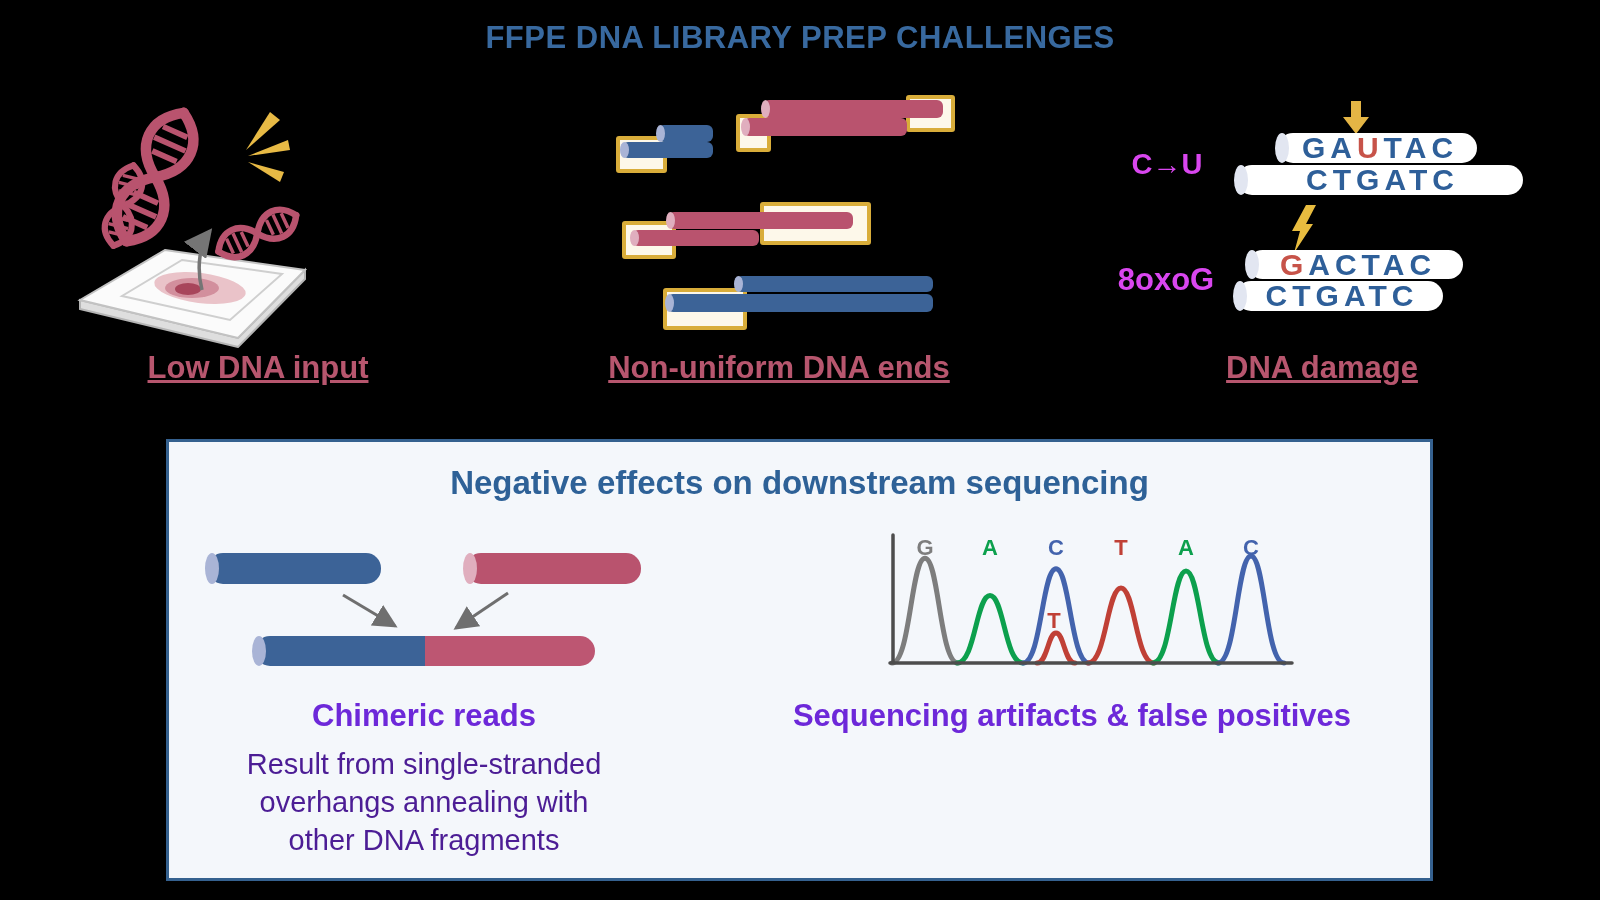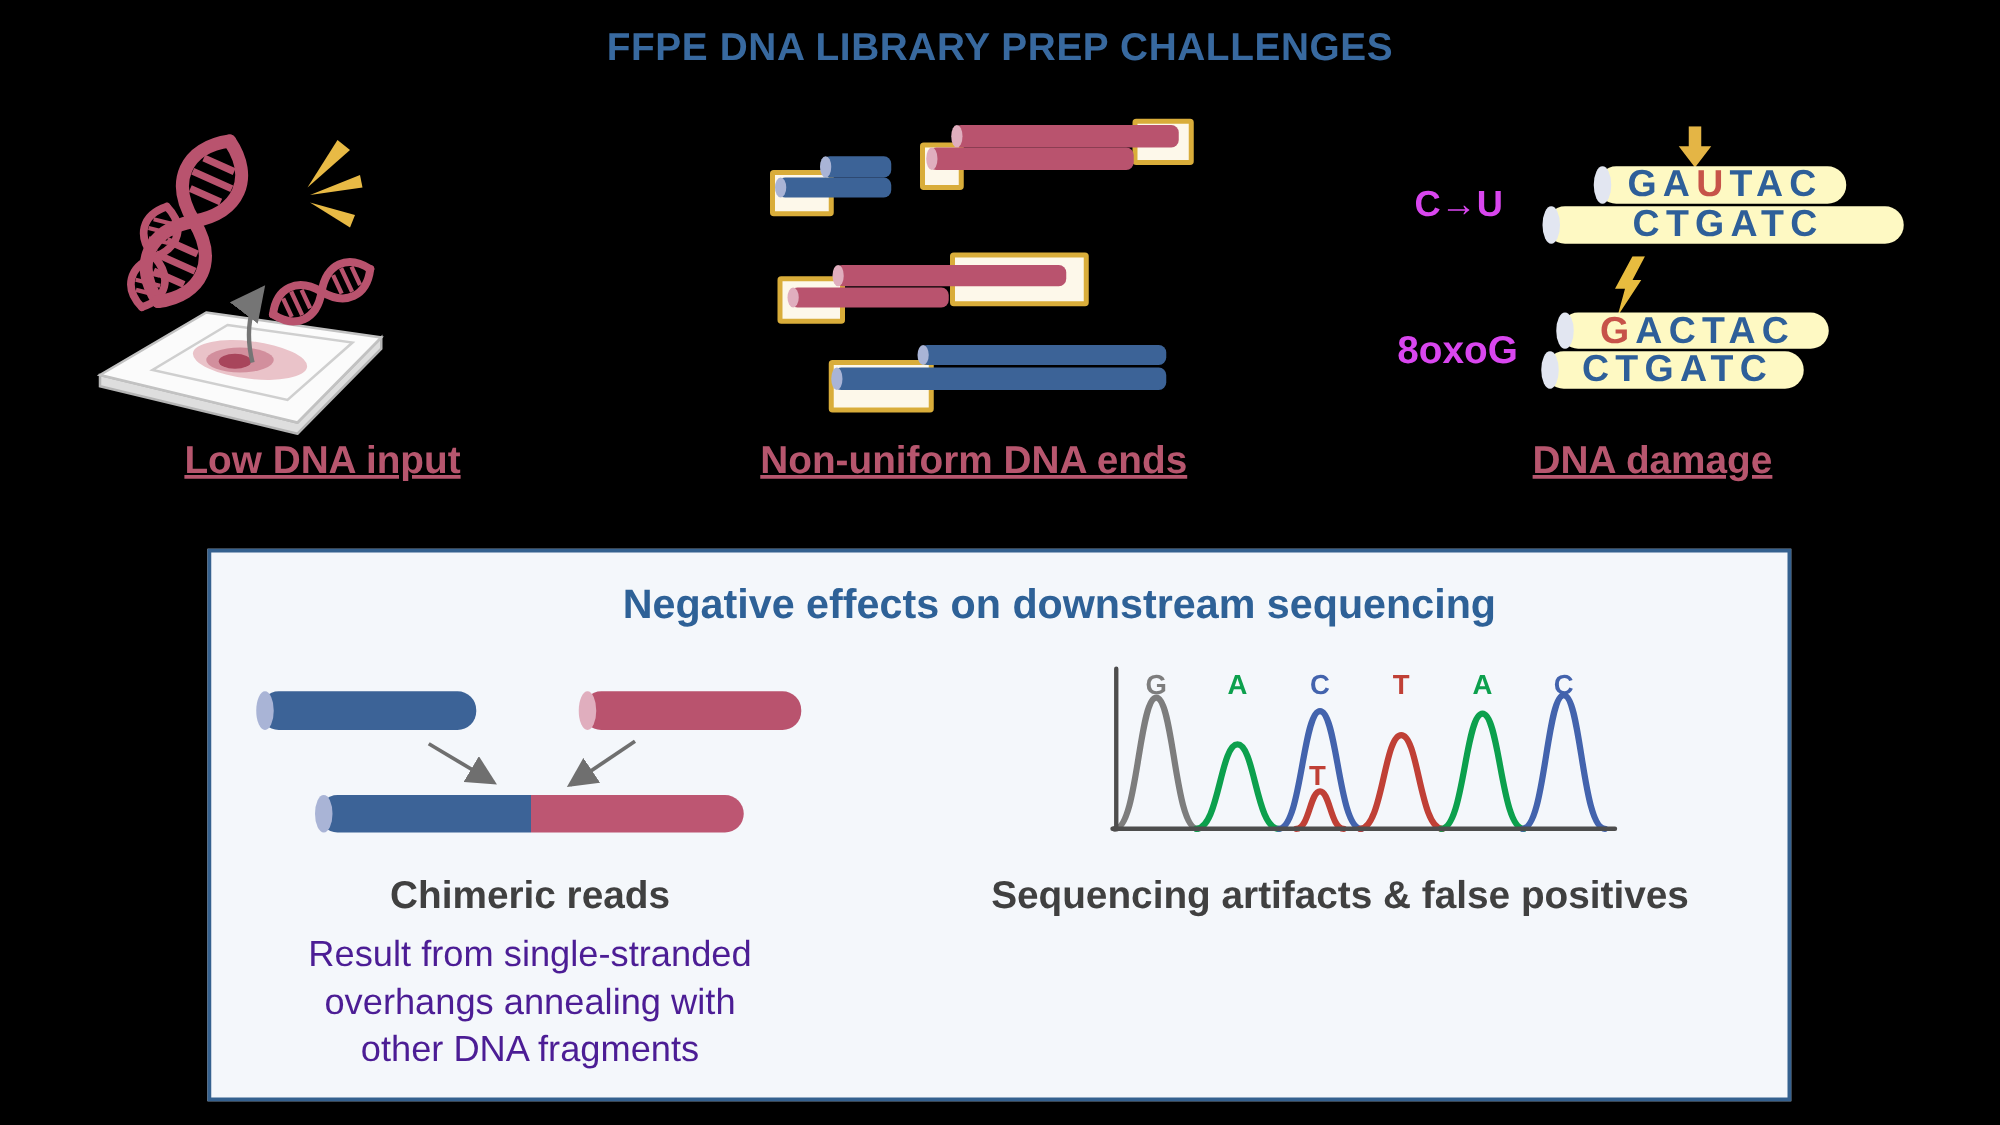--- a/index.html
+++ b/index.html
@@ -14,39 +14,39 @@
 
   .gold-tag{font-weight:bold;color:#d946ef;text-align:center;}
 
   
   .rod{position:absolute;border-radius:6px;z-index:2;}
   .rod .cap{position:absolute;left:-2px;top:0;bottom:0;width:9px;border-radius:50%;display:block;}
   .rod-lg{border-radius:15px;}
   .rod-lg .cap{width:14px;left:-3px;}
   .rod-blue{background:#3c6397;}      .rod-blue .cap{background:#a9b4d6;}
   .rod-crimson{background:#b9536e;}   .rod-crimson .cap{background:#e0aebe;}
-  .rod-lav{background:#fef9c3;}       .rod-lav .cap{background:#e2e6f1;}
+  .rod-lav{background:#ffffff;}       .rod-lav .cap{background:#e2e6f1;}
   .rod-merged{background:linear-gradient(90deg,#3c6397 0 50%,#bd5672 50% 100%);}
   .rod-merged .cap{background:#a9b4d6;}
 
   .endbox{position:absolute;border:4px solid #d9ad3a;background:#fdf8ea;border-radius:3px;z-index:1;}
 
   .seq-rod{display:flex;align-items:center;justify-content:center;}
   .seq-text{position:relative;z-index:3;font-size:30px;font-weight:bold;letter-spacing:5px;
             color:#2e5f99;line-height:1;padding-left:5px;white-space:nowrap;}
   .seq-text .seq-red{color:#c75349;}
 
   
   .strand{fill:none;stroke:#b9536e;stroke-width:11;stroke-linecap:round;}
   .rung{stroke:#b9536e;stroke-width:6;}
 
   
   #effects-box{left:166px;top:439px;width:1261px;height:436px;background:#f4f7fb;border:3px solid #35618f;}
-  .box-title{left:0;top:22px;width:100%;text-align:center;font-size:33px;font-weight:bold;color:#2e6197;padding-left:48px;}
-  .col-heading{font-size:31px;font-weight:bold;color:#404040;text-align:center;}
+  .box-title{left:0;top:22px;width:100%;text-align:center;font-size:33px;font-weight:bold;color:#2e6197;}
+  .col-heading{font-size:31px;font-weight:bold;color:#6d28d9;text-align:center;}
   .body-text{font-size:29px;color:#4c1d95;text-align:center;line-height:38px;white-space:pre-line;}
 
   .chromo-letter{font-family:"Liberation Sans","DejaVu Sans",sans-serif;font-size:22px;font-weight:bold;}
 </style>
 </head>
 <body>
 
 <div id="stage">
 
   <div class="abs main-title">FFPE DNA LIBRARY PREP CHALLENGES</div>

